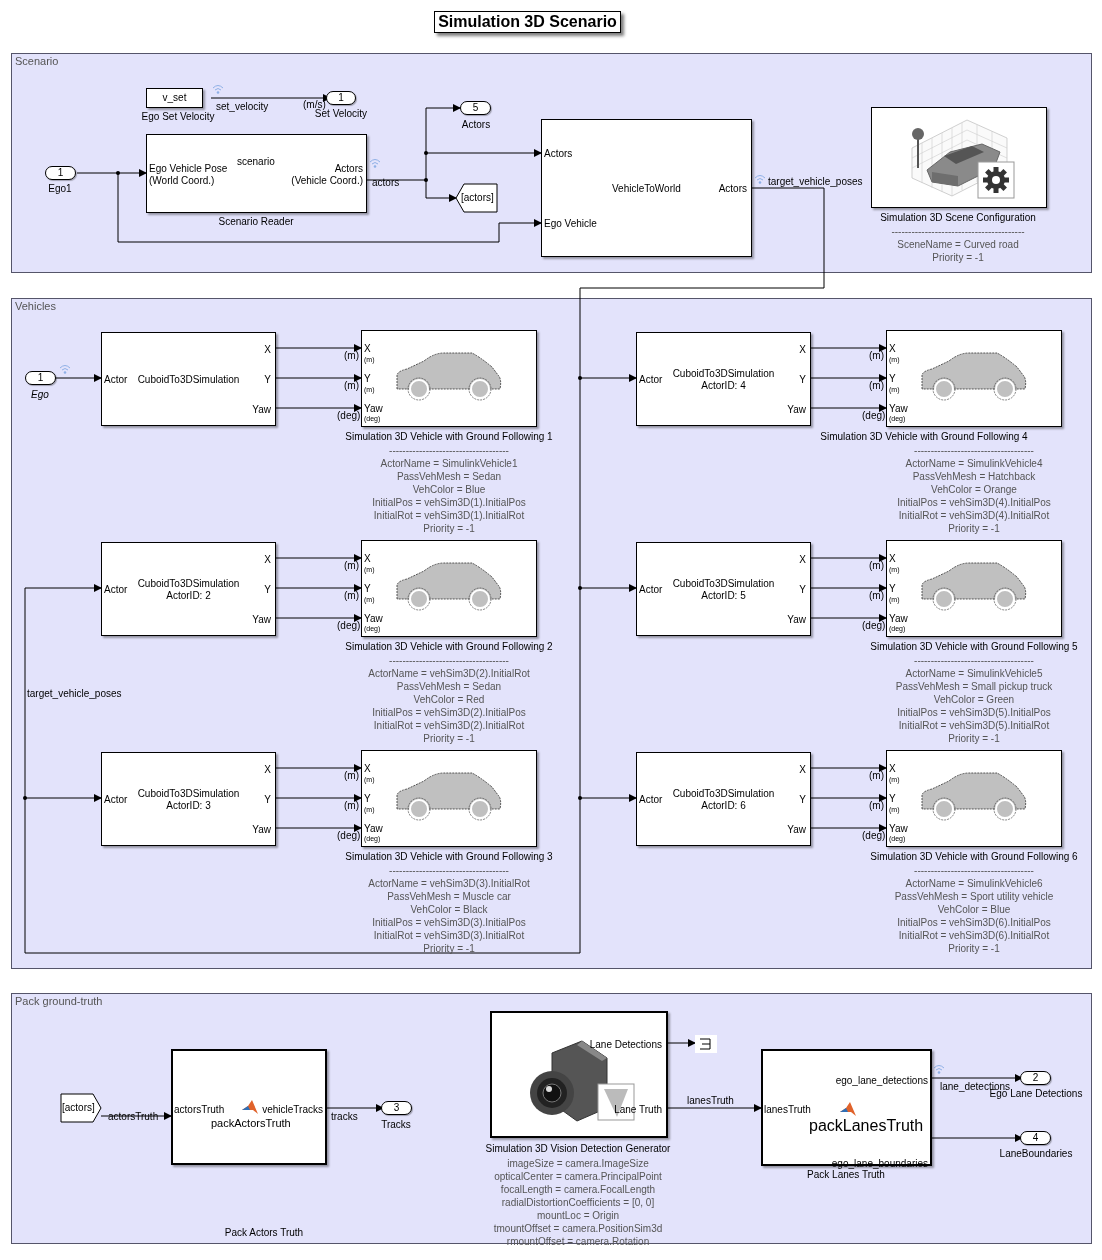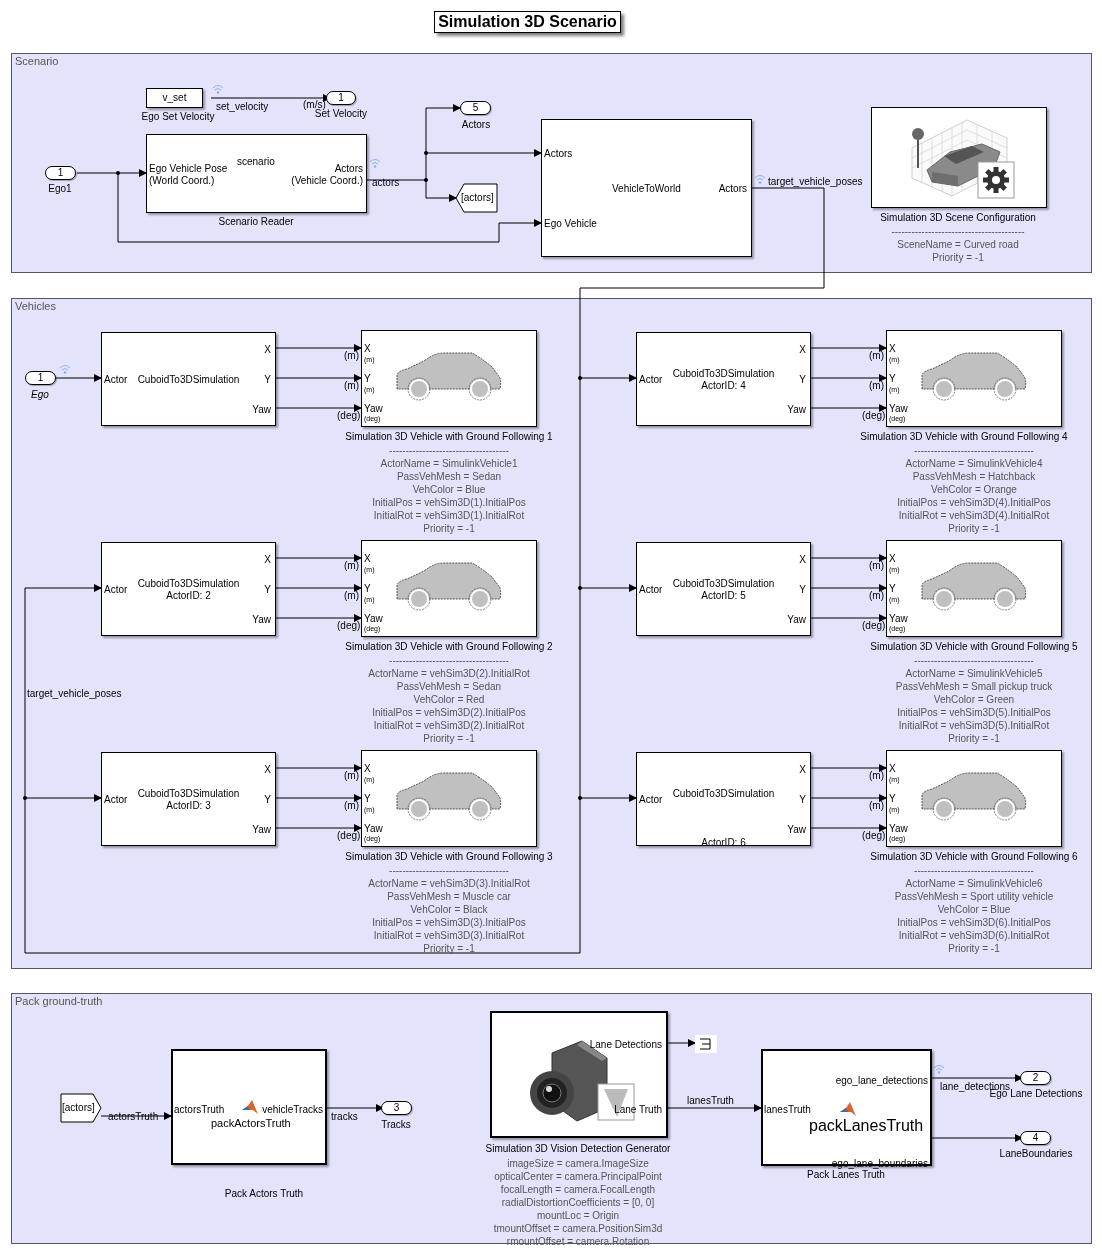--- a/index.html
+++ b/index.html
@@ -351,21 +351,21 @@
          <div class="txt" style="left:2px;top:12px;">X</div>
          <div class="txt small" style="left:2px;top:25px;">(m)</div>
          <div class="txt" style="left:2px;top:42px;">Y</div>
          <div class="txt small" style="left:2px;top:55px;">(m)</div>
          <div class="txt" style="left:2px;top:72px;">Yaw</div>
          <div class="txt small" style="left:2px;top:84px;">(deg)</div>
     </div>
     <div class="txt" style="left: 869px; top: 350px;">(m)</div>
     <div class="txt" style="left: 869px; top: 380px;">(m)</div>
     <div class="txt" style="left: 862px; top: 410px;">(deg)</div>
-    <div class="caption" style="left: 964px; top: 431px; text-align: right;">Simulation 3D Vehicle with Ground Following 4</div>
+    <div class="caption" style="left: 924px; top: 431px; text-align: right;">Simulation 3D Vehicle with Ground Following 4</div>
     <div class="ann" style="left: 974px; top: 444px;">
       <div>------------------------------------</div>
       <div>ActorName = SimulinkVehicle4</div>
       <div>PassVehMesh = Hatchback</div>
       <div>VehColor = Orange</div>
       <div>InitialPos = vehSim3D(4).InitialPos</div>
       <div>InitialRot = vehSim3D(4).InitialRot</div>
       <div>Priority = -1</div>
     </div>
     <div class="block" style="left: 636px; top: 542px; width: 175px; height: 94px;">
@@ -400,21 +400,21 @@
       <div>ActorName = SimulinkVehicle5</div>
       <div>PassVehMesh = Small pickup truck</div>
       <div>VehColor = Green</div>
       <div>InitialPos = vehSim3D(5).InitialPos</div>
       <div>InitialRot = vehSim3D(5).InitialRot</div>
       <div>Priority = -1</div>
     </div>
     <div class="block" style="left: 636px; top: 752px; width: 175px; height: 94px;">
       <div class="txt" style="left:2px;top:41px;">Actor</div>
          <div class="txt" style="left:0;right:0;top:35px;text-align:center;">CuboidTo3DSimulation</div>
-         <div class="txt" style="left:0;right:0;top:47px;text-align:center;margin-top:37px;">ActorID: 6</div>
+         <div class="txt" style="left:0;right:0;top:47px;text-align:center;">ActorID: 6</div>
          <div class="txt" style="right:4px;top:11px;">X</div>
          <div class="txt" style="right:4px;top:41px;">Y</div>
          <div class="txt" style="right:4px;top:71px;">Yaw</div>
     </div>
     <div class="block" style="left: 886px; top: 750px; width: 176px; height: 97px;">
       <div style="position:absolute;left:0;top:0;"><svg width="170" height="94">
           <path d="M35,58 L35,44 Q36,40 45,38 L62,30 Q72,22 82,22 L110,22 Q118,26 130,36 L136,44 Q140,48 138,58 Z" fill="#c0c0c0" stroke="#333" stroke-dasharray="2,1" stroke-width="0.8"></path>
           <circle cx="57" cy="58" r="9" fill="#c0c0c0" stroke="#fff" stroke-width="2"></circle>
           <circle cx="57" cy="58" r="11" fill="none" stroke="#333" stroke-width="0.6" stroke-dasharray="2,1"></circle>
           <circle cx="118" cy="58" r="9" fill="#c0c0c0" stroke="#fff" stroke-width="2"></circle>
@@ -450,21 +450,21 @@
 
 <div class="block thick" style="left:171px;top:1049px;width:156px;height:116px;">
   <div class="txt" style="left:1px;top:53px;">actorsTruth</div>
   <div class="txt" style="right:2px;top:53px;">vehicleTracks</div>
   <svg style="position:absolute;left:68px;top:48px;" width="18" height="16">
     <path d="M1,11 L7,7 L11,1 L17,15 L12,11 Z" fill="#e0622a"></path>
       <path d="M1,11 L7,7 L9,11 Z" fill="#2f6fb5"></path>
   </svg>
   <div class="txt" style="left:38px;top:66px;font-size:11px;">packActorsTruth</div>
 </div>
-<div class="caption" style="left:248px;top:1188px;padding-left:32px;">Pack Actors Truth</div>
+<div class="caption" style="left:248px;top:1227px;padding-left:32px;">Pack Actors Truth</div>
 <div class="txt" style="left:331px;top:1111px;">tracks</div>
 <div class="port" style="left:381px;top:1101px;width:31px;">3</div>
 <div class="caption" style="left:396px;top:1119px;">Tracks</div>
 
 <div class="block thick" style="left:490px;top:1011px;width:178px;height:127px;">
   <svg width="174" height="123">
     <path d="M60,40 L90,28 L115,45 L115,95 L85,108 L60,90 Z" fill="#555" stroke="#333"></path>
     <path d="M90,28 L115,45 L110,48 L85,32 Z" fill="#888"></path>
     <circle cx="60" cy="80" r="22" fill="#444"></circle>
     <circle cx="60" cy="80" r="15" fill="#222"></circle>

